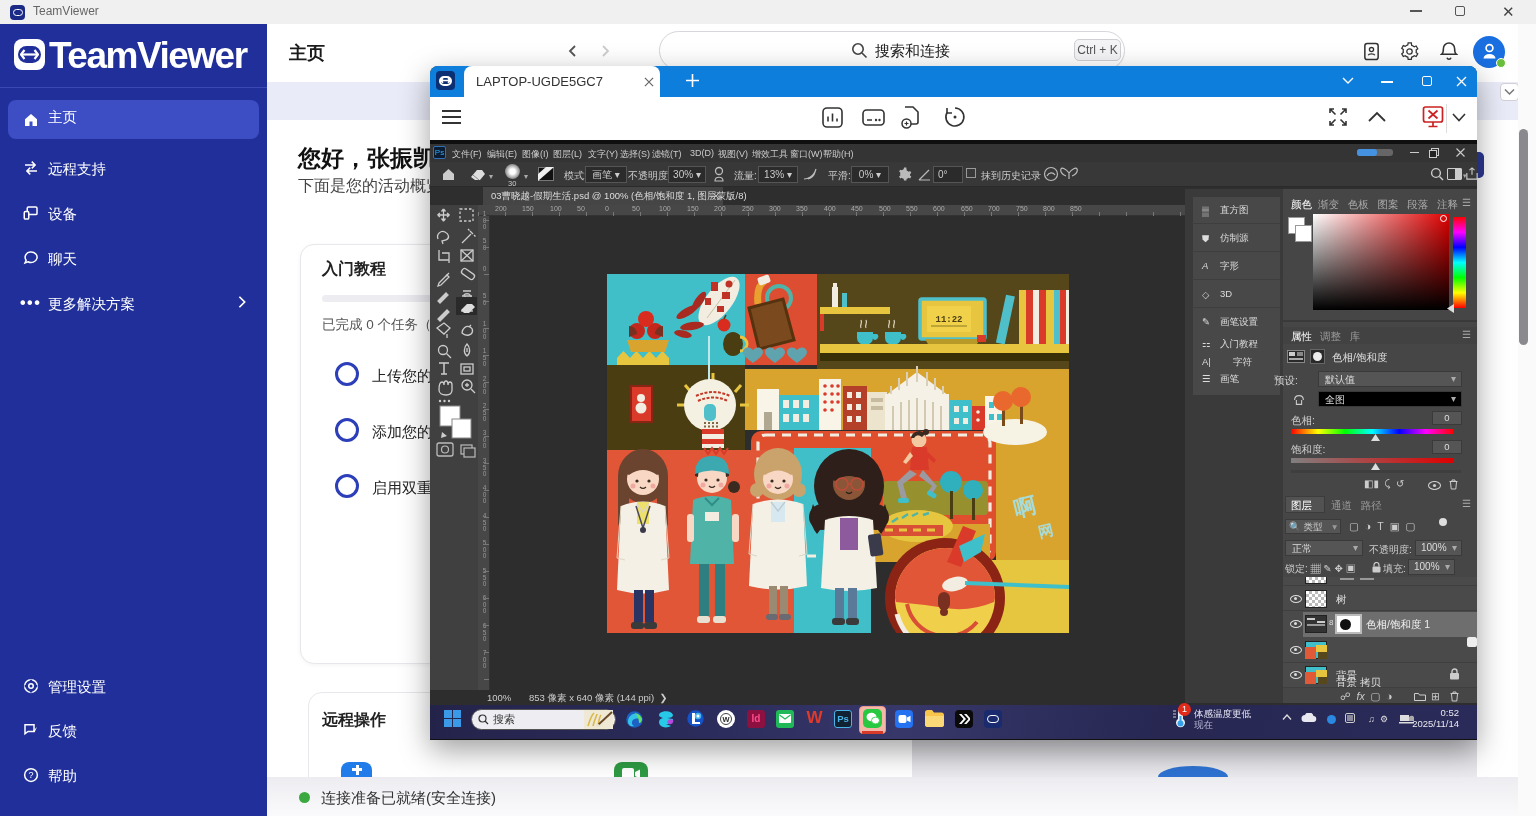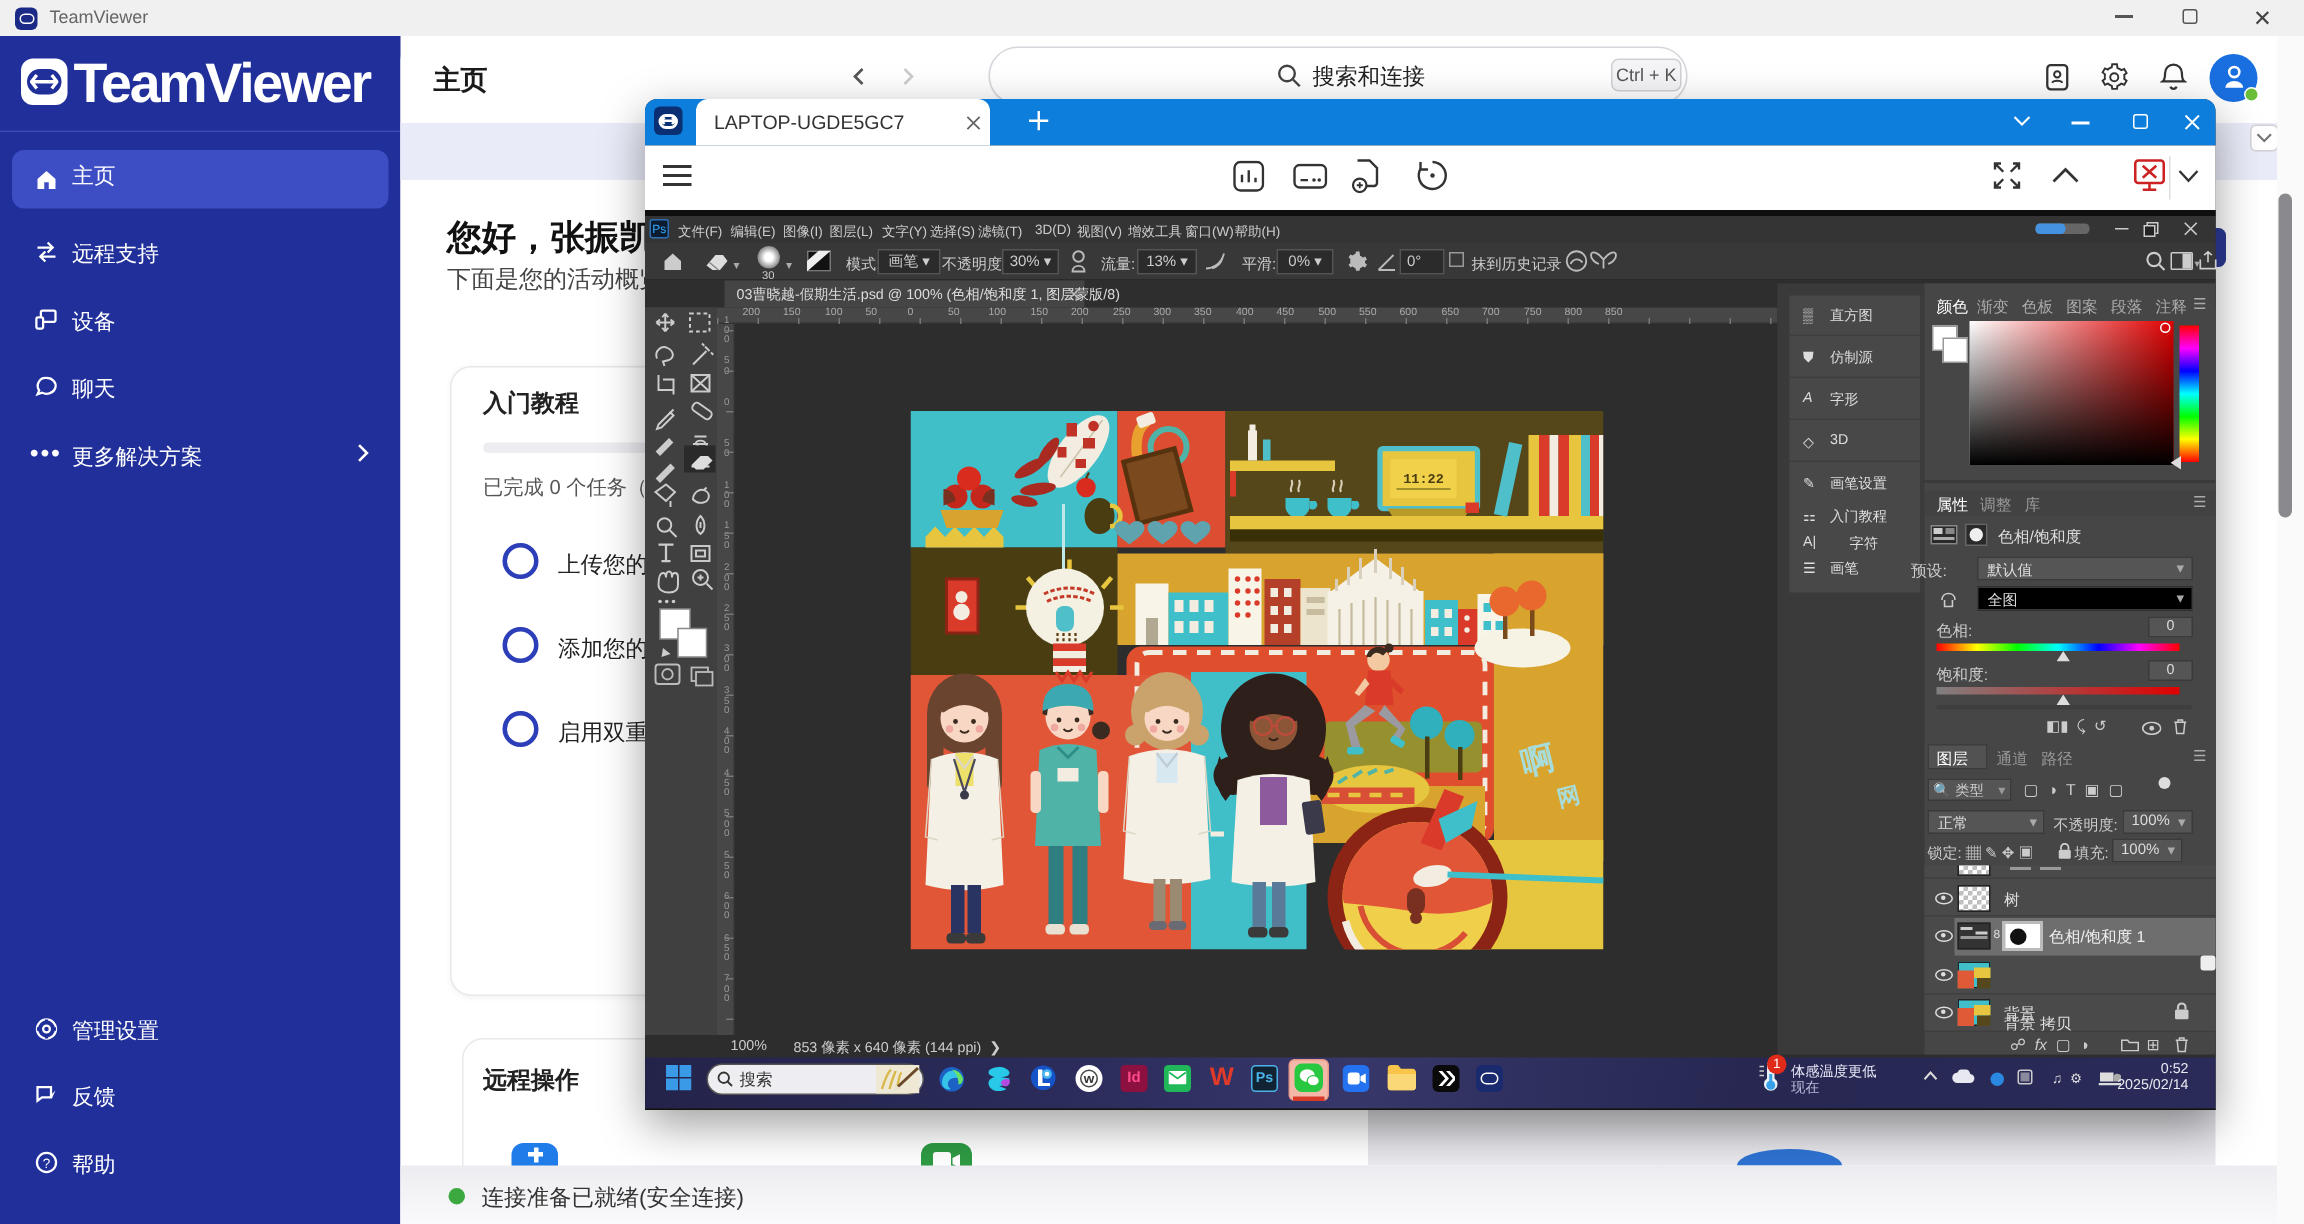--- a/index.html
+++ b/index.html
@@ -578,21 +578,21 @@
 <div class="a" style="left:1345px;top:713px;width:10px;height:10px;border:1.2px solid #ccc;border-radius:2px"></div>
 <div class="a" style="left:1347px;top:715px;width:6px;height:6px;background:#ccc;opacity:.6"></div>
 <div class="a" style="left:1368px;top:714px;font-size:9px;color:#ddd">♫</div>
 <div class="a" style="left:1380px;top:714px;font-size:9px;color:#ddd">⚙</div>
 <svg class="a" style="left:1399px;top:713px" width="15" height="11" viewBox="0 0 15 11">
       <path d="M1 8V2h9v6z" fill="#ddd"></path>
       <path d="M0 9h15v1.5H0z" fill="#ddd"></path>
       <path d="M10 4c2-2 4-1 5 0v4h-5z" fill="#aaa"></path>
     </svg>
 <div class="a" style="left:1421px;top:707px;width:38px;height:10px;font-size:9.5px;color:#e8e8f0;text-align:right">0:52</div>
-<div class="a" style="left:1408px;top:718px;width:51px;height:10px;font-size:9.5px;color:#e8e8f0;text-align:right">2025/02/14</div>
+<div class="a" style="left:1408px;top:718px;width:51px;height:10px;font-size:9.5px;color:#e8e8f0;text-align:right">2025/11/14</div>
 <div>
       <span style="position:absolute;left:495px;top:205px;font-size:7px;color:#aaa">200</span>
       <span style="position:absolute;left:522px;top:205px;font-size:7px;color:#aaa">150</span>
       <span style="position:absolute;left:550px;top:205px;font-size:7px;color:#aaa">100</span>
       <span style="position:absolute;left:577px;top:205px;font-size:7px;color:#aaa">50</span>
       <span style="position:absolute;left:605px;top:205px;font-size:7px;color:#aaa">0</span>
       <span style="position:absolute;left:632px;top:205px;font-size:7px;color:#aaa">50</span>
       <span style="position:absolute;left:659px;top:205px;font-size:7px;color:#aaa">100</span>
       <span style="position:absolute;left:687px;top:205px;font-size:7px;color:#aaa">150</span>
       <span style="position:absolute;left:714px;top:205px;font-size:7px;color:#aaa">200</span>

